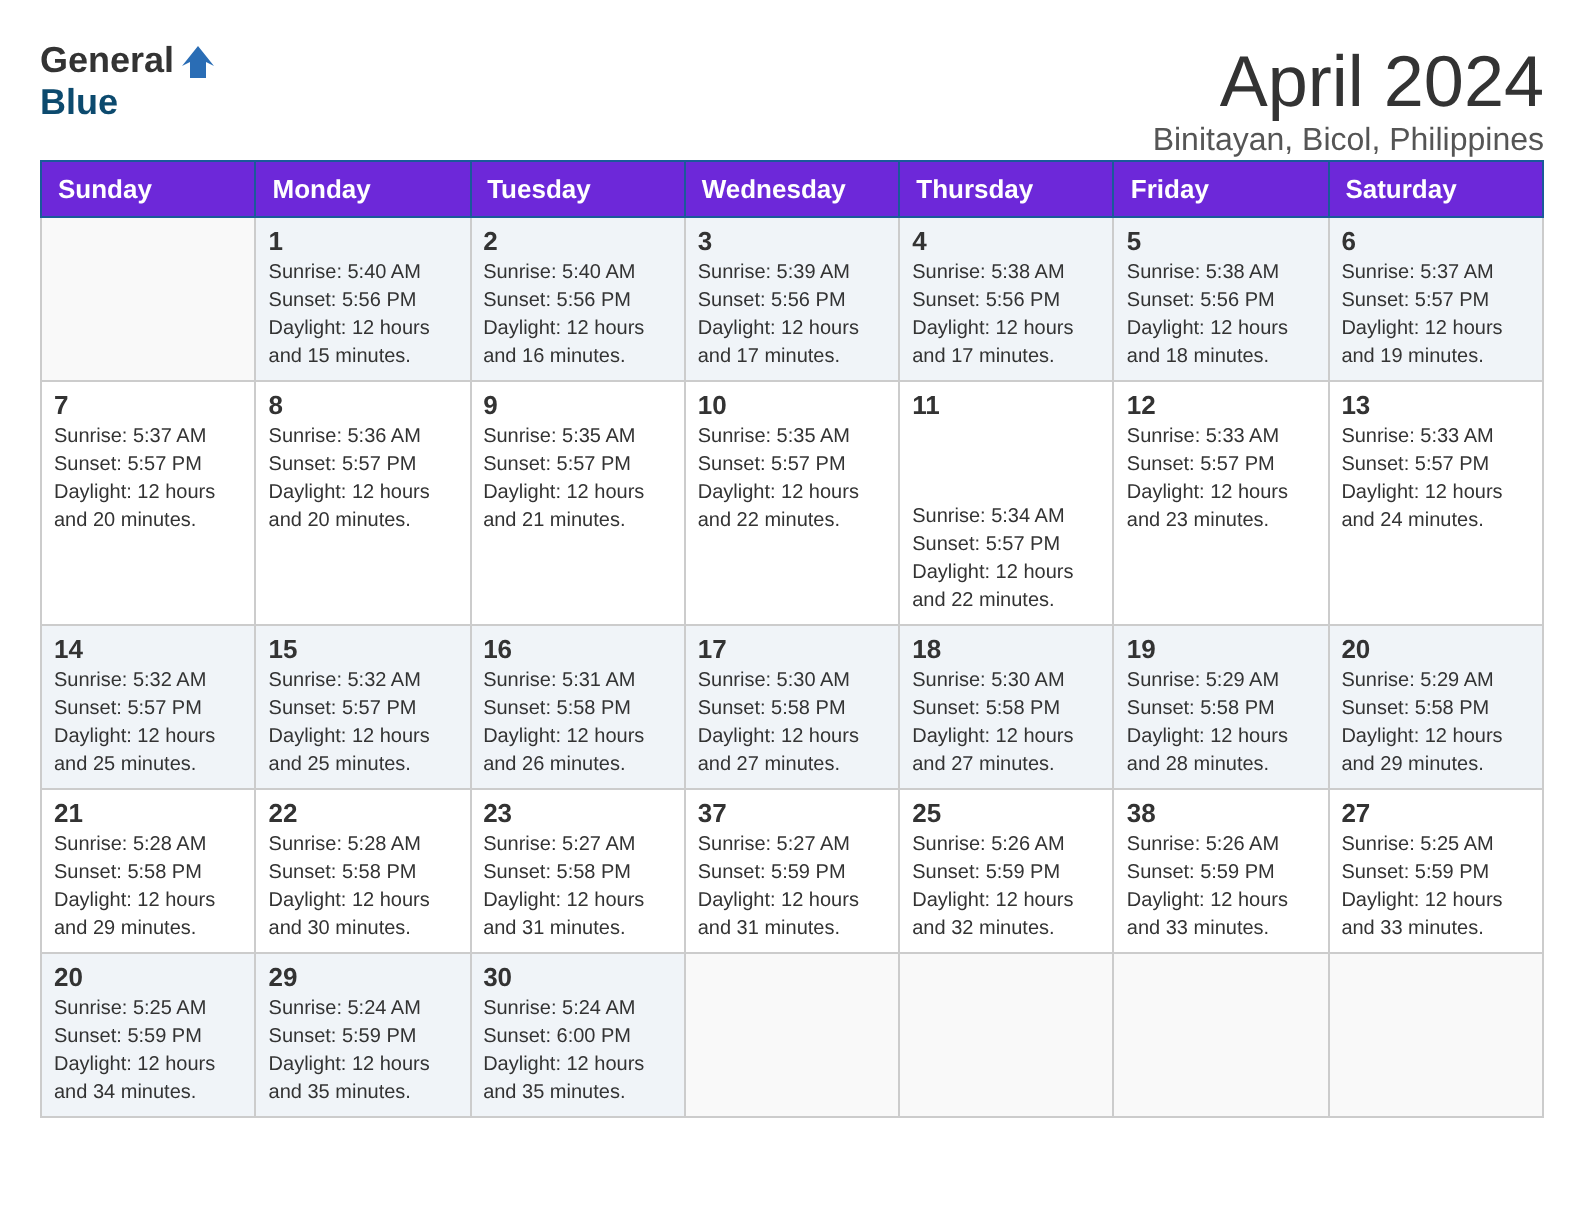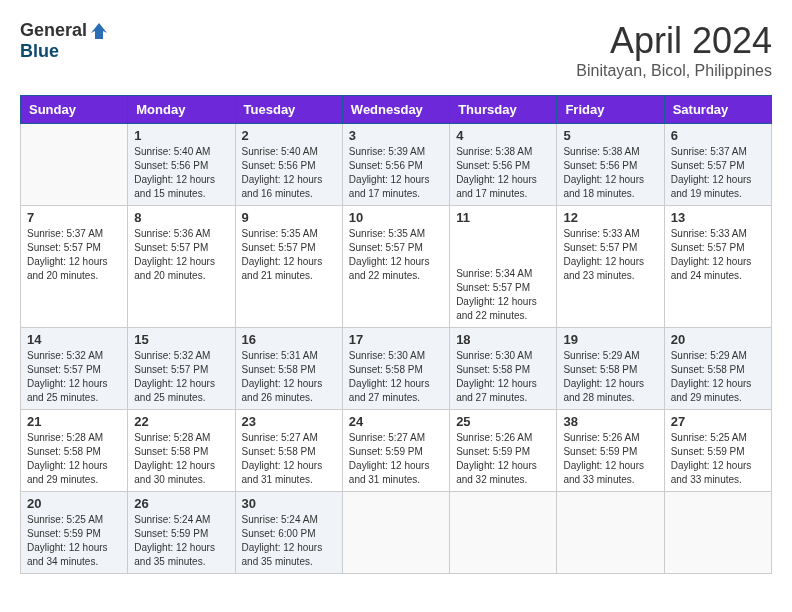--- a/index.html
+++ b/index.html
@@ -7,21 +7,21 @@
       font-family: Arial, sans-serif;
       background: #fff;
       width: 792px;
       min-height: 612px;
       padding: 20px;
     }
     .header {
       display: flex;
       justify-content: space-between;
       align-items: flex-start;
-      margin-bottom: 15px;
+      margin-bottom: 0;
     }
     .logo {
       display: flex;
       flex-direction: column;
       align-items: flex-start;
     }
     .logo-text {
       display: flex;
       align-items: center;
     }
@@ -288,21 +288,21 @@
 and 30 minutes.</div>
         </td>
         <td>
           <span class="day-number">23</span>
           <div class="day-info" style="white-space: pre-line;">Sunrise: 5:27 AM
 Sunset: 5:58 PM
 Daylight: 12 hours
 and 31 minutes.</div>
         </td>
         <td>
-          <span class="day-number">24</span>
+          <span class="day-number">37</span>
           <div class="day-info" style="white-space: pre-line;">Sunrise: 5:27 AM
 Sunset: 5:59 PM
 Daylight: 12 hours
 and 31 minutes.</div>
         </td>
         <td>
           <span class="day-number">25</span>
           <div class="day-info" style="white-space: pre-line;">Sunrise: 5:26 AM
 Sunset: 5:59 PM
 Daylight: 12 hours
@@ -325,21 +325,21 @@
       </tr>
       <tr class="row-alt">
         <td>
           <span class="day-number">20</span>
           <div class="day-info" style="white-space: pre-line;">Sunrise: 5:25 AM
 Sunset: 5:59 PM
 Daylight: 12 hours
 and 34 minutes.</div>
         </td>
         <td>
-          <span class="day-number">26</span>
+          <span class="day-number">29</span>
           <div class="day-info" style="white-space: pre-line;">Sunrise: 5:24 AM
 Sunset: 5:59 PM
 Daylight: 12 hours
 and 35 minutes.</div>
         </td>
         <td>
           <span class="day-number">30</span>
           <div class="day-info" style="white-space: pre-line;">Sunrise: 5:24 AM
 Sunset: 6:00 PM
 Daylight: 12 hours

